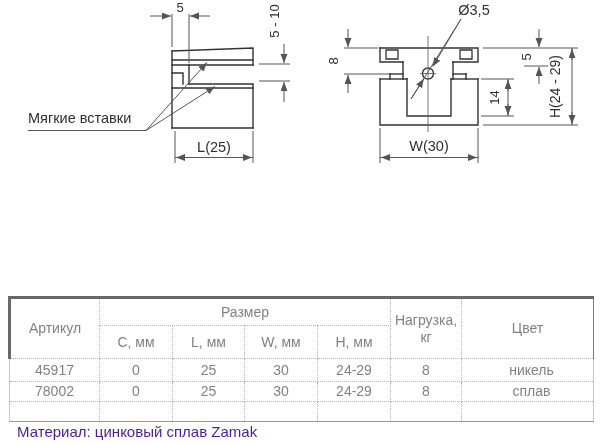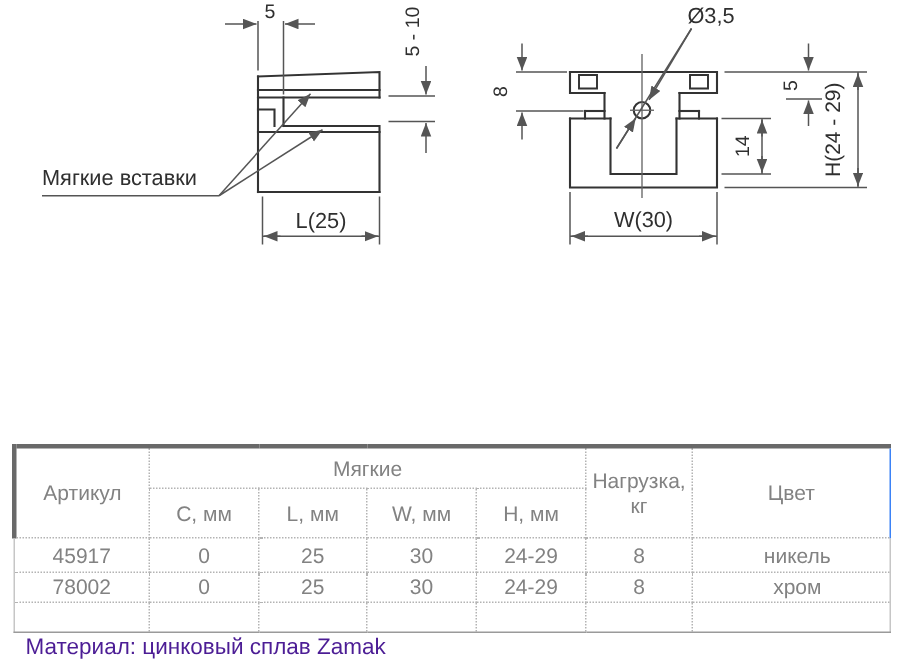--- a/index.html
+++ b/index.html
@@ -138,21 +138,21 @@
       <col style="width:73px">
       <col style="width:72px">
     <col style="width:73px">
       <col style="width:73px">
       <col style="width:71px">
       <col style="width:132px">
   </colgroup>
   <tbody>
       <tr class="r1">
     <th class="th-article" rowspan="2">Артикул</th>
-    <th colspan="4">Мягкие</th>
+    <th colspan="4">Размер</th>
     <th class="load-cell" rowspan="2">Нагрузка,
 кг</th>
     <th class="th-color" rowspan="2">Цвет</th>
   </tr>
   <tr class="r2">
     <th>C, мм</th>
     <th>L, мм</th>
     <th>W, мм</th>
     <th>H, мм</th>
   </tr>
@@ -165,21 +165,21 @@
     <td>8</td>
     <td class="left-al edge-r">никель</td>
   </tr>
   <tr class="r4">
     <td class="edge-l">78002</td>
     <td>0</td>
     <td>25</td>
     <td>30</td>
     <td>24-29</td>
     <td>8</td>
-    <td class="left-al edge-r">хром</td>
+    <td class="left-al edge-r">сплав</td>
   </tr>
   <tr class="r5">
     <td class="edge-l"></td>
     <td></td>
     <td></td>
     <td></td>
     <td></td>
     <td></td>
     <td class="edge-r"></td>
   </tr>

